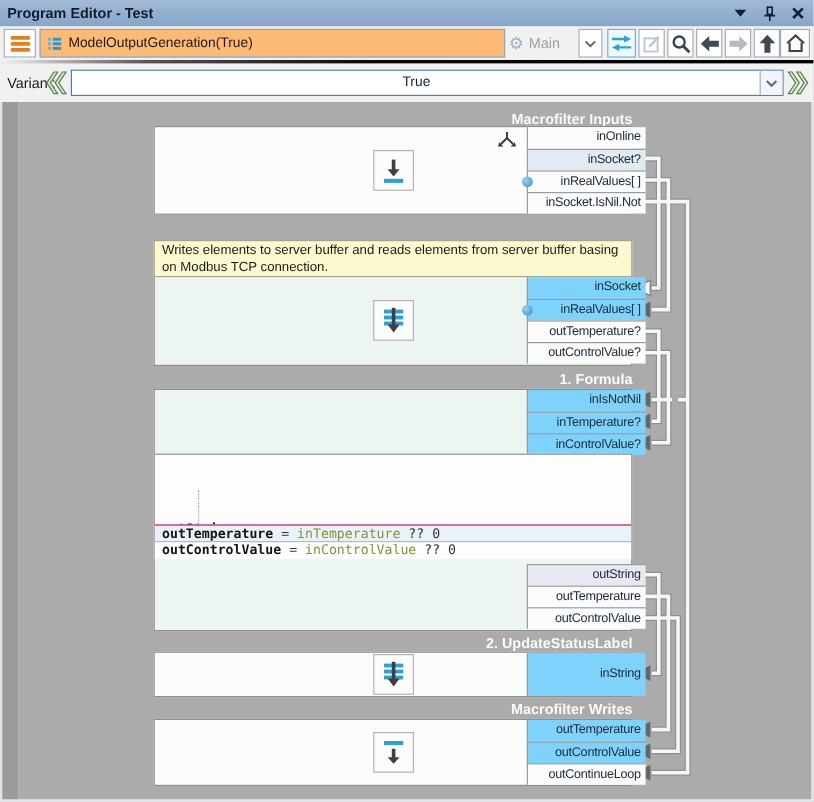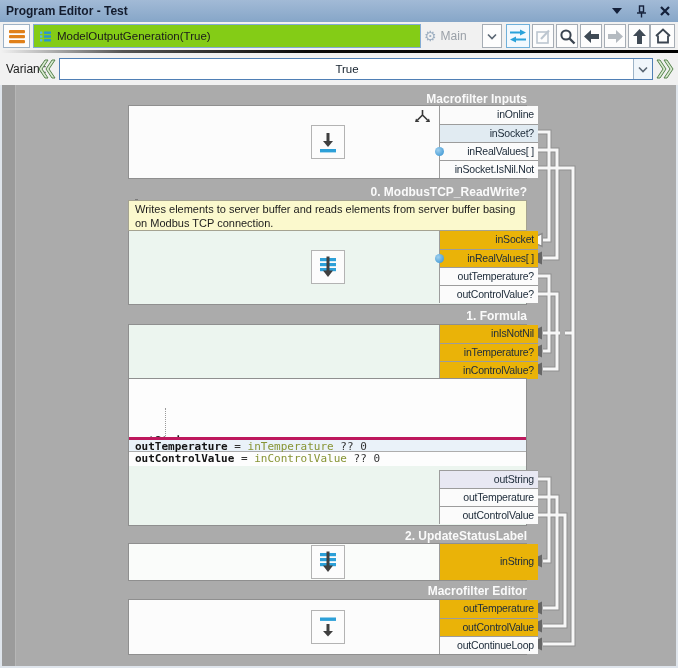--- a/index.html
+++ b/index.html
@@ -12,21 +12,21 @@
     background:linear-gradient(#a2bad6,#86a6c8); display:flex; align-items:center; }
   .titlebar-text { font-size:12px; font-weight:bold; color:#131c2e; padding-left:6px; }
   .titlebar-btns { position:absolute; right:6px; top:0; height:22px; display:flex; align-items:center; gap:10px; }
   .tb-glyph { width:14px; height:14px; display:flex; align-items:center; justify-content:center; }
 
   
   .toolbar { position:absolute; left:0; top:22px; width:678px; height:28px; background:#f1f1f1; }
   .btn { position:absolute; top:2px; height:24px; background:#fdfdfd; border:1px solid #a6adb5;
     display:flex; align-items:center; justify-content:center; }
   .hamburger-btn { left:3px; width:27px; border-color:#9eb2c6; }
-  .breadcrumb { position:absolute; left:33px; top:2px; width:388px; height:24px; background:#84cc16;
+  .breadcrumb { position:absolute; left:33px; top:2px; width:388px; height:24px; background:#fdba74;
     border:1px solid #84abd4; display:flex; align-items:center; gap:5px; padding-left:5px; }
   .breadcrumb-text { font-size:11.5px; color:#1a1a1a; }
   .main-selector { position:absolute; left:424px; top:2px; height:24px; display:flex; align-items:center; gap:4px; }
   .main-label { font-size:12px; color:#9aa0a8; }
   .gear-glyph { font-size:14px; color:#9fb0c2; line-height:14px; }
   .dd-btn { left:482px; width:20px; }
   .swap-btn { left:506px; width:24px; border-color:#6fb0da; background:#f2f9fe; }
   .edit-btn { left:532px; width:22px; }
   .search-btn { left:556px; width:22px; }
   .back-btn { left:580px; width:22px; }
@@ -52,38 +52,38 @@
   
   .canvas { position:absolute; left:2px; top:85px; width:674px; height:581px; background:#ababab; overflow:hidden; }
   .canvas-gutter { position:absolute; left:0; top:0; width:14px; height:581px; background:#9b9b9b; border-right:1px solid #b6b6b6; }
 
   .block-title { position:absolute; width:399px; text-align:right; font-size:12px; font-weight:bold; color:#fafafa; }
   .block-body { position:absolute; left:126px; width:399px; border:1px solid #8f8f8f; }
   .port { position:absolute; left:310px; width:99px; height:18px; border-left:1px solid #9c9c9c;
     font-size:10.5px; letter-spacing:-0.2px; color:#202e3c; text-align:right; padding-right:4px; line-height:17px;
     background:#fbfbfb; }
   .port + .port, .port.bt { border-top:1px solid #9c9c9c; }
-  .port-blue { background:#eab308; }
+  .port-blue { background:#7dd3fc; }
   .port-gblue { background:#e1ebf2; }
   .port-lav { background:#e8e8f3; }
   .array-dot { position:absolute; left:-5px; top:4px; width:9px; height:9px; border-radius:50%;
     background:radial-gradient(circle at 35% 35%, #9fd0ef, #2f8fd0); }
 
   .macro-icon { position:absolute; width:34px; height:34px; background:#fcfcfc; border:1px solid #b3b3b3;
     display:flex; align-items:center; justify-content:center; }
 
   .comment-box { position:absolute; left:126px; width:399px; height:31px; background:#fbf9cd;
     border:1px solid #a5a391; font-size:11px; color:#1c1c1c; line-height:14px; padding:1px 6px; }
 
   
   .code-section { position:absolute; left:126px; top:293px; width:399px; border:1px solid #8f8f8f; background:#fdfdfd; }
   .code-row { position:relative; font-family:"DejaVu Sans Mono", monospace; font-size:11px; white-space:pre;
     padding:0 0 0 6px; }
   .code-row.r1 { height:58px; padding-top:16px; }
-  .code-row.r2 { height:15px; background:#eaf2f9; border-top:3px solid #be185d; border-bottom:1px solid #adadad; }
+  .code-row.r2 { height:15px; background:#eaf2f9; border-top:1px solid #be185d; border-bottom:1px solid #adadad; }
   .code-row.r3 { height:15px; background:#fdfdfd; }
   .code-line { height:14px; line-height:14px; }
   .code-row.r2 .code-line, .code-row.r3 .code-line { line-height:14px; }
   .tk-name { font-weight:bold; color:#141414; }
   .tk-op { color:#333333; }
   .tk-kw { color:#2c3cc0; }
   .tk-kw2 { color:#ad2fad; }
   .tk-id { color:#879434; }
   .tk-str { color:#a33030; }
   .indent-guide { position:absolute; left:36px; top:29px; height:28px; border-left:1px dotted #9a9a9a; }
@@ -278,27 +278,20 @@
           <polygon points="7,11 17,11 12,17" fill="#3f3f3f"></polygon>
           <rect x="4" y="19" width="16" height="3.4" fill="#2da0d8"></rect>
         </svg>
       </div>
       <div class="port" style="top:0;">inOnline</div>
       <div class="port port-gblue" style="top:18px;">inSocket?</div>
       <div class="port" style="top:36px;"><span class="array-dot"></span><span>inRealValues[ ]</span></div>
       <div class="port" style="top:54px;">inSocket.IsNil.Not</div>
     </div>
 
-    <div class="block-title" style="left:126px; top:100px;">
-      <span>0. ModbusTCP_ReadWrite?</span>
-      <svg width="11" height="12" style="vertical-align:-1px; margin-left:3px;">
-        <rect x="4" y="0.5" width="3" height="6" fill="#4a4a4a"></rect>
-        <polygon points="1,6 10,6 5.5,11.5" fill="#4a4a4a"></polygon>
-      </svg>
-    </div>
     <div class="comment-box" style="top:115px;">Writes elements to server buffer and reads elements from server buffer basing on Modbus TCP connection.</div>
     <div class="block-body" style="top:146px; height:74px; background:#ecf5ef; border-top:none;">
       <div class="macro-icon" style="left:182px; top:19px;">
         <svg width="24" height="24">
           <rect x="4" y="3" width="16" height="3.2" fill="#2da0d8"></rect>
           <rect x="4" y="8" width="16" height="3.2" fill="#2da0d8"></rect>
           <rect x="4" y="13" width="16" height="3.2" fill="#2da0d8"></rect>
           <rect x="10.5" y="1.5" width="3" height="14.5" fill="#3f3f3f"></rect>
           <polygon points="7,15.5 17,15.5 12,22" fill="#3f3f3f"></polygon>
         </svg>
@@ -337,21 +330,21 @@
           <rect x="4" y="3" width="16" height="3.2" fill="#2da0d8"></rect>
           <rect x="4" y="8" width="16" height="3.2" fill="#2da0d8"></rect>
           <rect x="4" y="13" width="16" height="3.2" fill="#2da0d8"></rect>
           <rect x="10.5" y="1.5" width="3" height="14.5" fill="#3f3f3f"></rect>
           <polygon points="7,15.5 17,15.5 12,22" fill="#3f3f3f"></polygon>
         </svg>
       </div>
       <div class="port port-blue" style="top:0; height:36px; line-height:35px;">inString</div>
     </div>
 
-    <div class="block-title" style="left:126px; top:499px;">Macrofilter Editor</div>
+    <div class="block-title" style="left:126px; top:499px;">Macrofilter Writes</div>
     <div class="block-body" style="top:514px; height:56px; background:#fcfcfc;">
       <div class="macro-icon" style="left:182px; top:10px;">
         <svg width="24" height="24">
           <rect x="4" y="2.5" width="16" height="3.4" fill="#2da0d8"></rect>
           <rect x="10.5" y="9" width="3" height="8" fill="#3f3f3f"></rect>
           <polygon points="7,16 17,16 12,21.5" fill="#3f3f3f"></polygon>
         </svg>
       </div>
       <div class="port port-blue" style="top:0;">outTemperature</div>
       <div class="port port-blue" style="top:18px;">outControlValue</div>

